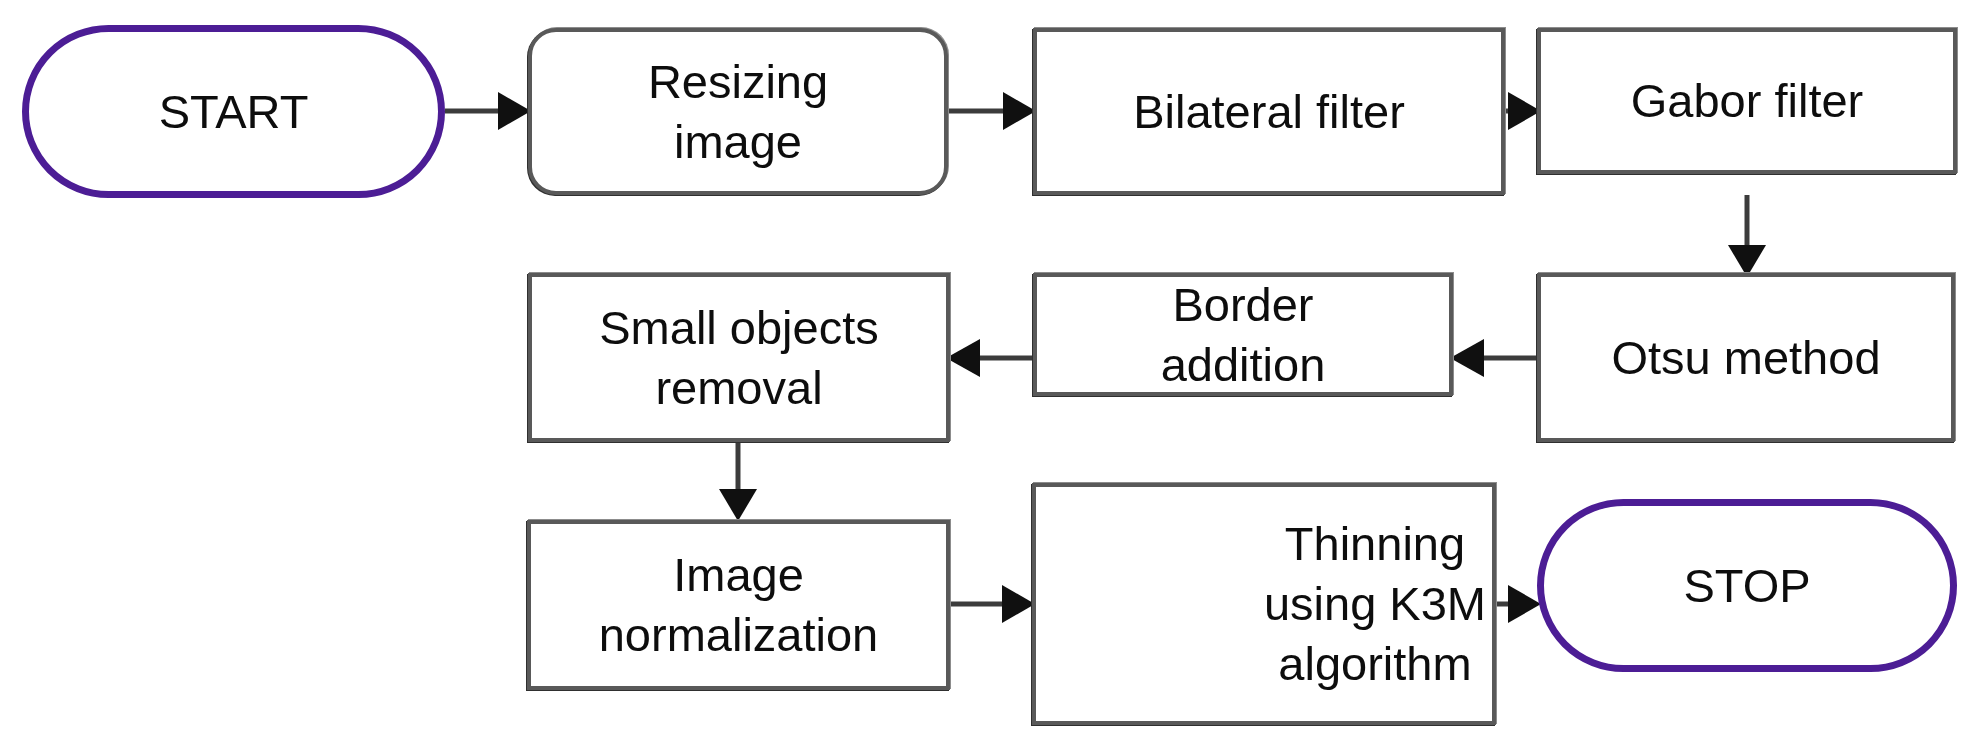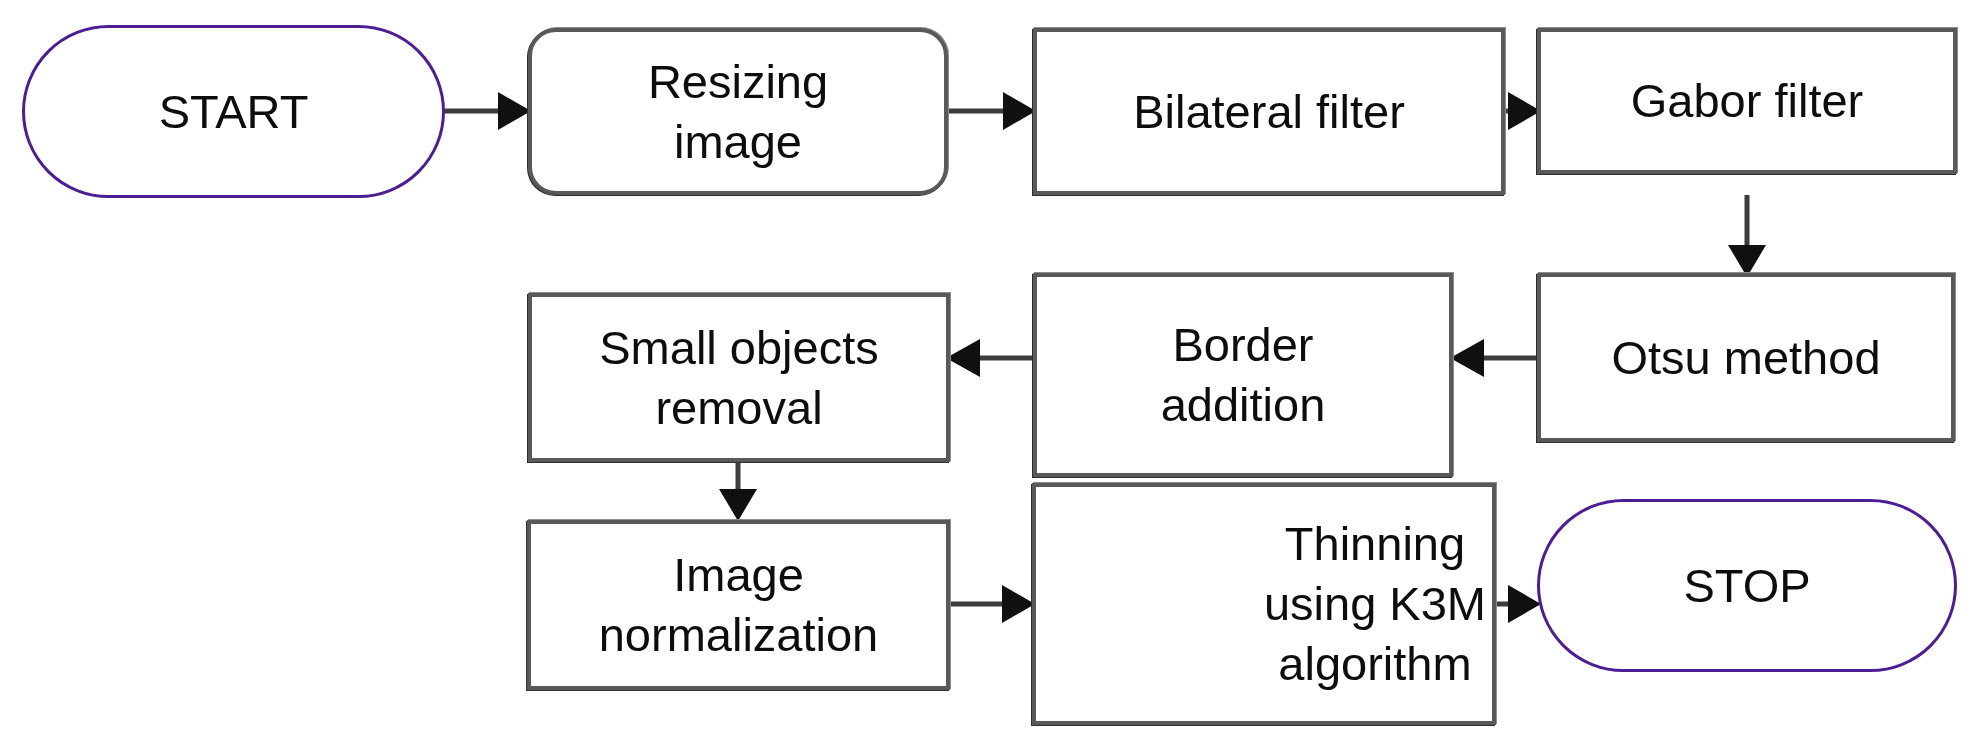--- a/index.html
+++ b/index.html
@@ -32,21 +32,21 @@
     background: #ffffff;
     color: #0d0d0d;
     font-size: 47px;
     line-height: 1.27;
   }
   .process {
     border: 4px solid #595959;
     box-shadow: -1px 1px 0 #2f2f2f, 1px -1px 0 #8c8c8c;
   }
   .terminator {
-    border: 3px solid #4c1d95;
+    border: 7px solid #4c1d95;
     border-radius: 88px;
   }
   .lbl {
     white-space: pre-line;
     padding: 0 6px;
   }
 </style>
 </head>
 <body>
 
@@ -106,26 +106,26 @@
   </div>
 
   <div class="node process" style="left:1033px; top:28px; width:472px; height:167px;">
     <span class="lbl">Bilateral filter</span>
   </div>
 
   <div class="node process" style="left:1537px; top:28px; width:420px; height:146px;">
     <span class="lbl">Gabor filter</span>
   </div>
 
-  <div class="node process" style="left:528px; top:273px; width:422px; height:169px;margin-top:20px;">
+  <div class="node process" style="left:528px; top:273px; width:422px; height:169px;">
     <span class="lbl">Small objects
 removal</span>
   </div>
 
-  <div class="node process" style="left:1033px; top:273px; width:420px; height:204px;">
+  <div class="node process" style="left:1033px; top:273px; width:420px; height:123px;">
     <span class="lbl">Border
 addition</span>
   </div>
 
   <div class="node process" style="left:1537px; top:273px; width:418px; height:169px;">
     <span class="lbl">Otsu method</span>
   </div>
 
   <div class="node process" style="left:527px; top:520px; width:423px; height:170px;">
     <span class="lbl">Image

